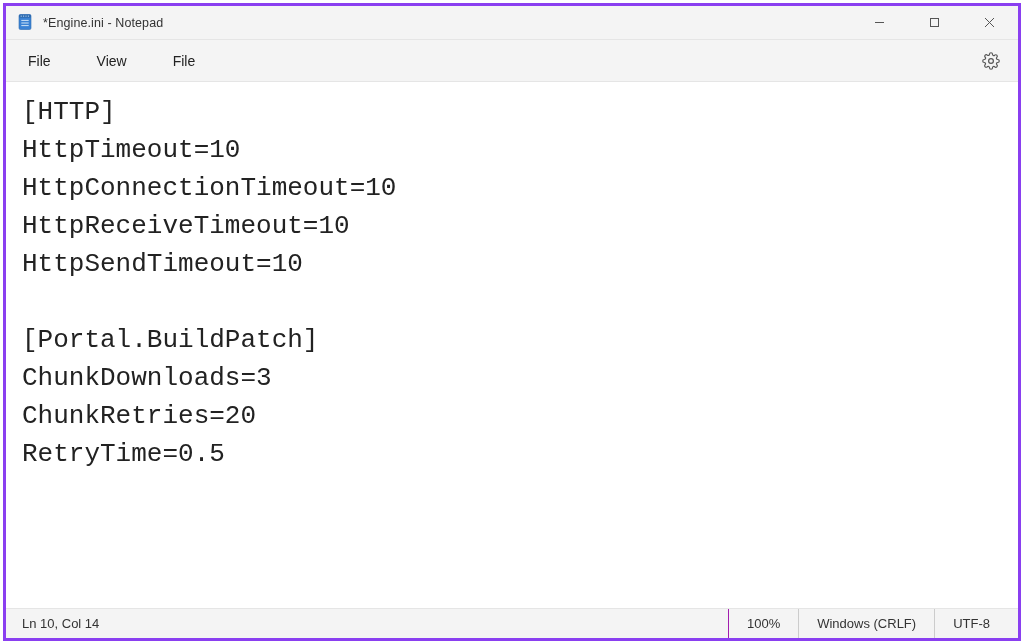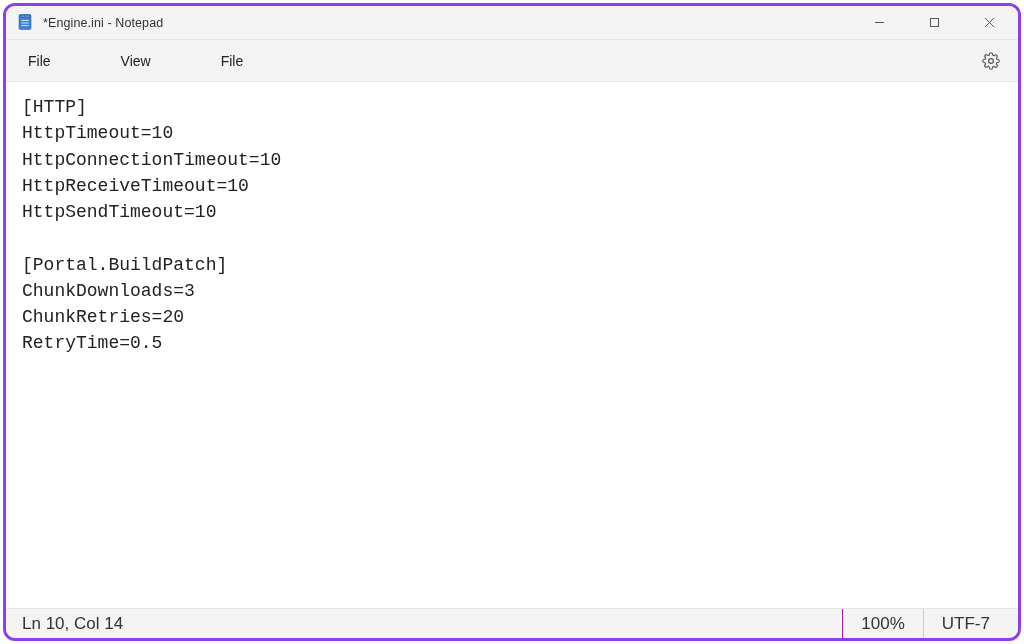--- a/index.html
+++ b/index.html
@@ -16,21 +16,21 @@
     font-family:"Segoe UI",Arial,sans-serif;
     color:var(--text);
     width:1024px;
     height:644px;
     overflow:hidden;
     position:relative;
   }
   .frame{
     position:absolute;inset:3px;
     border:3px solid var(--frame);
-    border-radius:12px;
+    border-radius:0;
     overflow:hidden;
     box-shadow:0 0 0 1px rgba(0,0,0,.05) inset;
     display:flex;flex-direction:column;
     background:#fff;
   }
   
   .titlebar{
     height:34px;
     background:var(--chrome);
     display:flex;align-items:center;
@@ -59,21 +59,20 @@
     cursor:pointer;
   }
   .winctrl svg{display:block}
   
   .menubar{
     height:42px;
     background:var(--chrome);
     display:flex;align-items:center;
     padding:0 10px;
     border-bottom:1px solid var(--chrome-border);
-    gap:24px;
   }
   .menu-item{
     font-size:14px;
     padding:6px 12px;
     margin-right:22px;
     color:#222;
     cursor:pointer;
     border-radius:3px;
   }
   .menu-spacer{flex:1}
@@ -86,32 +85,32 @@
   
   .editor{
     flex:1;
     background:#fff;
     padding:12px 16px;
     overflow:auto;
   }
   .editor pre{
     margin:0;
     font-family:Consolas,"Courier New",monospace;
-    font-size:18px;
+    font-size:26px;
     line-height:1.46;
     color:#222;
     white-space:pre;
   }
   
   .statusbar{
     height:30px;
     background:var(--chrome);
     border-top:1px solid var(--chrome-border);
     display:flex;align-items:center;
-    font-size:17px;
+    font-size:13px;
     color:#333;
     padding:0 10px;
   }
   .st-cursor{width:300px;padding-left:6px}
   .st-spacer{flex:1}
   .st-cell{padding:0 18px;border-left:1px solid #ccc;height:100%;display:flex;align-items:center}
   .st-cell.first{border-left:1px solid #a21caf}
 </style>
 </head>
 <body>
@@ -177,16 +176,17 @@
 [Portal.BuildPatch]
 ChunkDownloads=3
 ChunkRetries=20
 RetryTime=0.5</pre>
   </div>
 
   <div class="statusbar">
     <span class="st-cursor">Ln 10, Col 14</span>
     <span class="st-spacer"></span>
     <span class="st-cell first">100%</span>
-    <span class="st-cell">UTF-7</span>
+    <span class="st-cell">Windows (CRLF)</span>
+    <span class="st-cell">UTF-8</span>
   </div>
 
 </div>
 
 </body></html>

